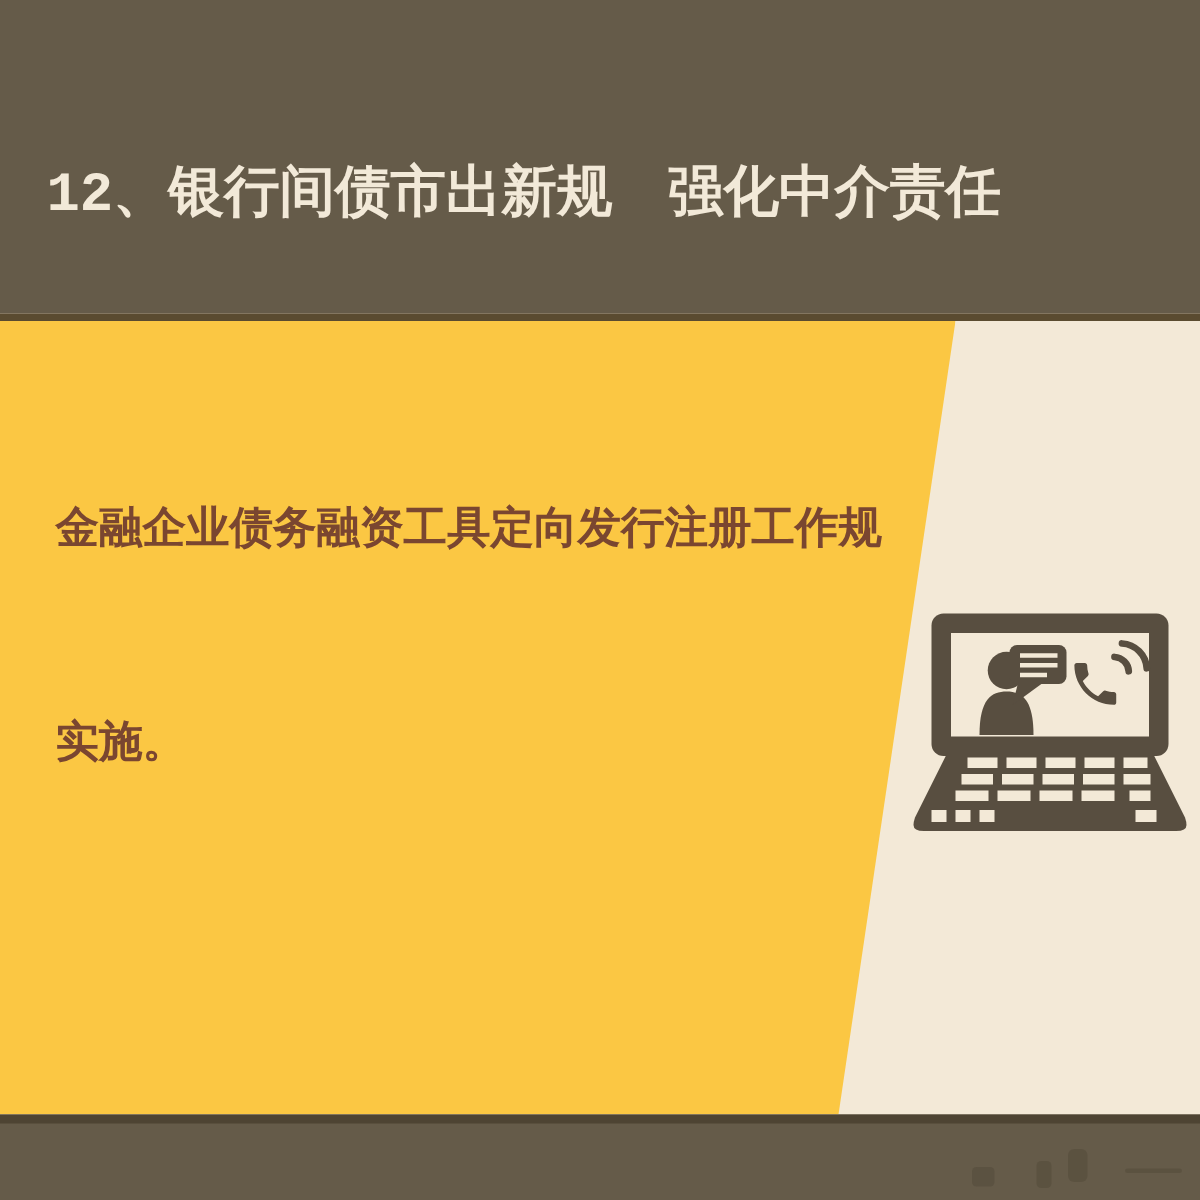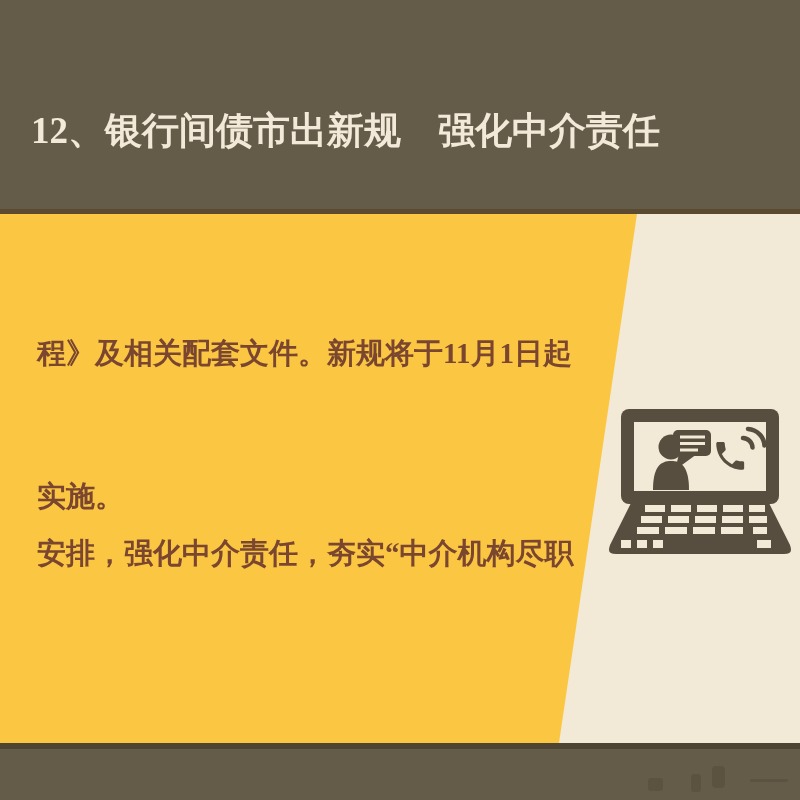--- a/index.html
+++ b/index.html
@@ -3,21 +3,21 @@
 <meta charset="utf-8">
 <style>
   html,body{margin:0;padding:0;}
   body{background:#2b2620;}
   .page{
     position:relative;
     width:800px;height:800px;
     margin:0 auto;
     overflow:hidden;
     background:#655B49;
-    font-family:Liberation Serif, serif;
+    font-family:Liberation Mono, monospace;
   }
   .page-title{
     position:absolute;
     left:31px;top:109px;
     font-size:37px;
     font-weight:bold;
     letter-spacing:0px;
     line-height:44px;
     color:#F2E9D8;
     white-space:pre;
@@ -80,26 +80,25 @@
 
 <div class="page">
 
   <div class="page-title">12、银行间债市出新规　强化中介责任</div>
 
   <div class="band">
     <div class="yellow-panel"></div>
   </div>
 
   <div class="body-text para-1">
-    <div>程》及相关配套文件。新规将于11月1日起</div>
+    <div>金融企业债务融资工具定向发行注册工作规</div>
     <div>实施。</div>
   </div>
 
   <div class="body-text para-2">
-    <div>安排，强化中介责任，夯实“中介机构尽职</div>
     
     
     
     
   </div>
 
   <svg class="laptop" viewBox="0 0 190 155">
     <g fill="#584E40">
 
       <rect x="16" y="5" width="158" height="95" rx="8"></rect>

